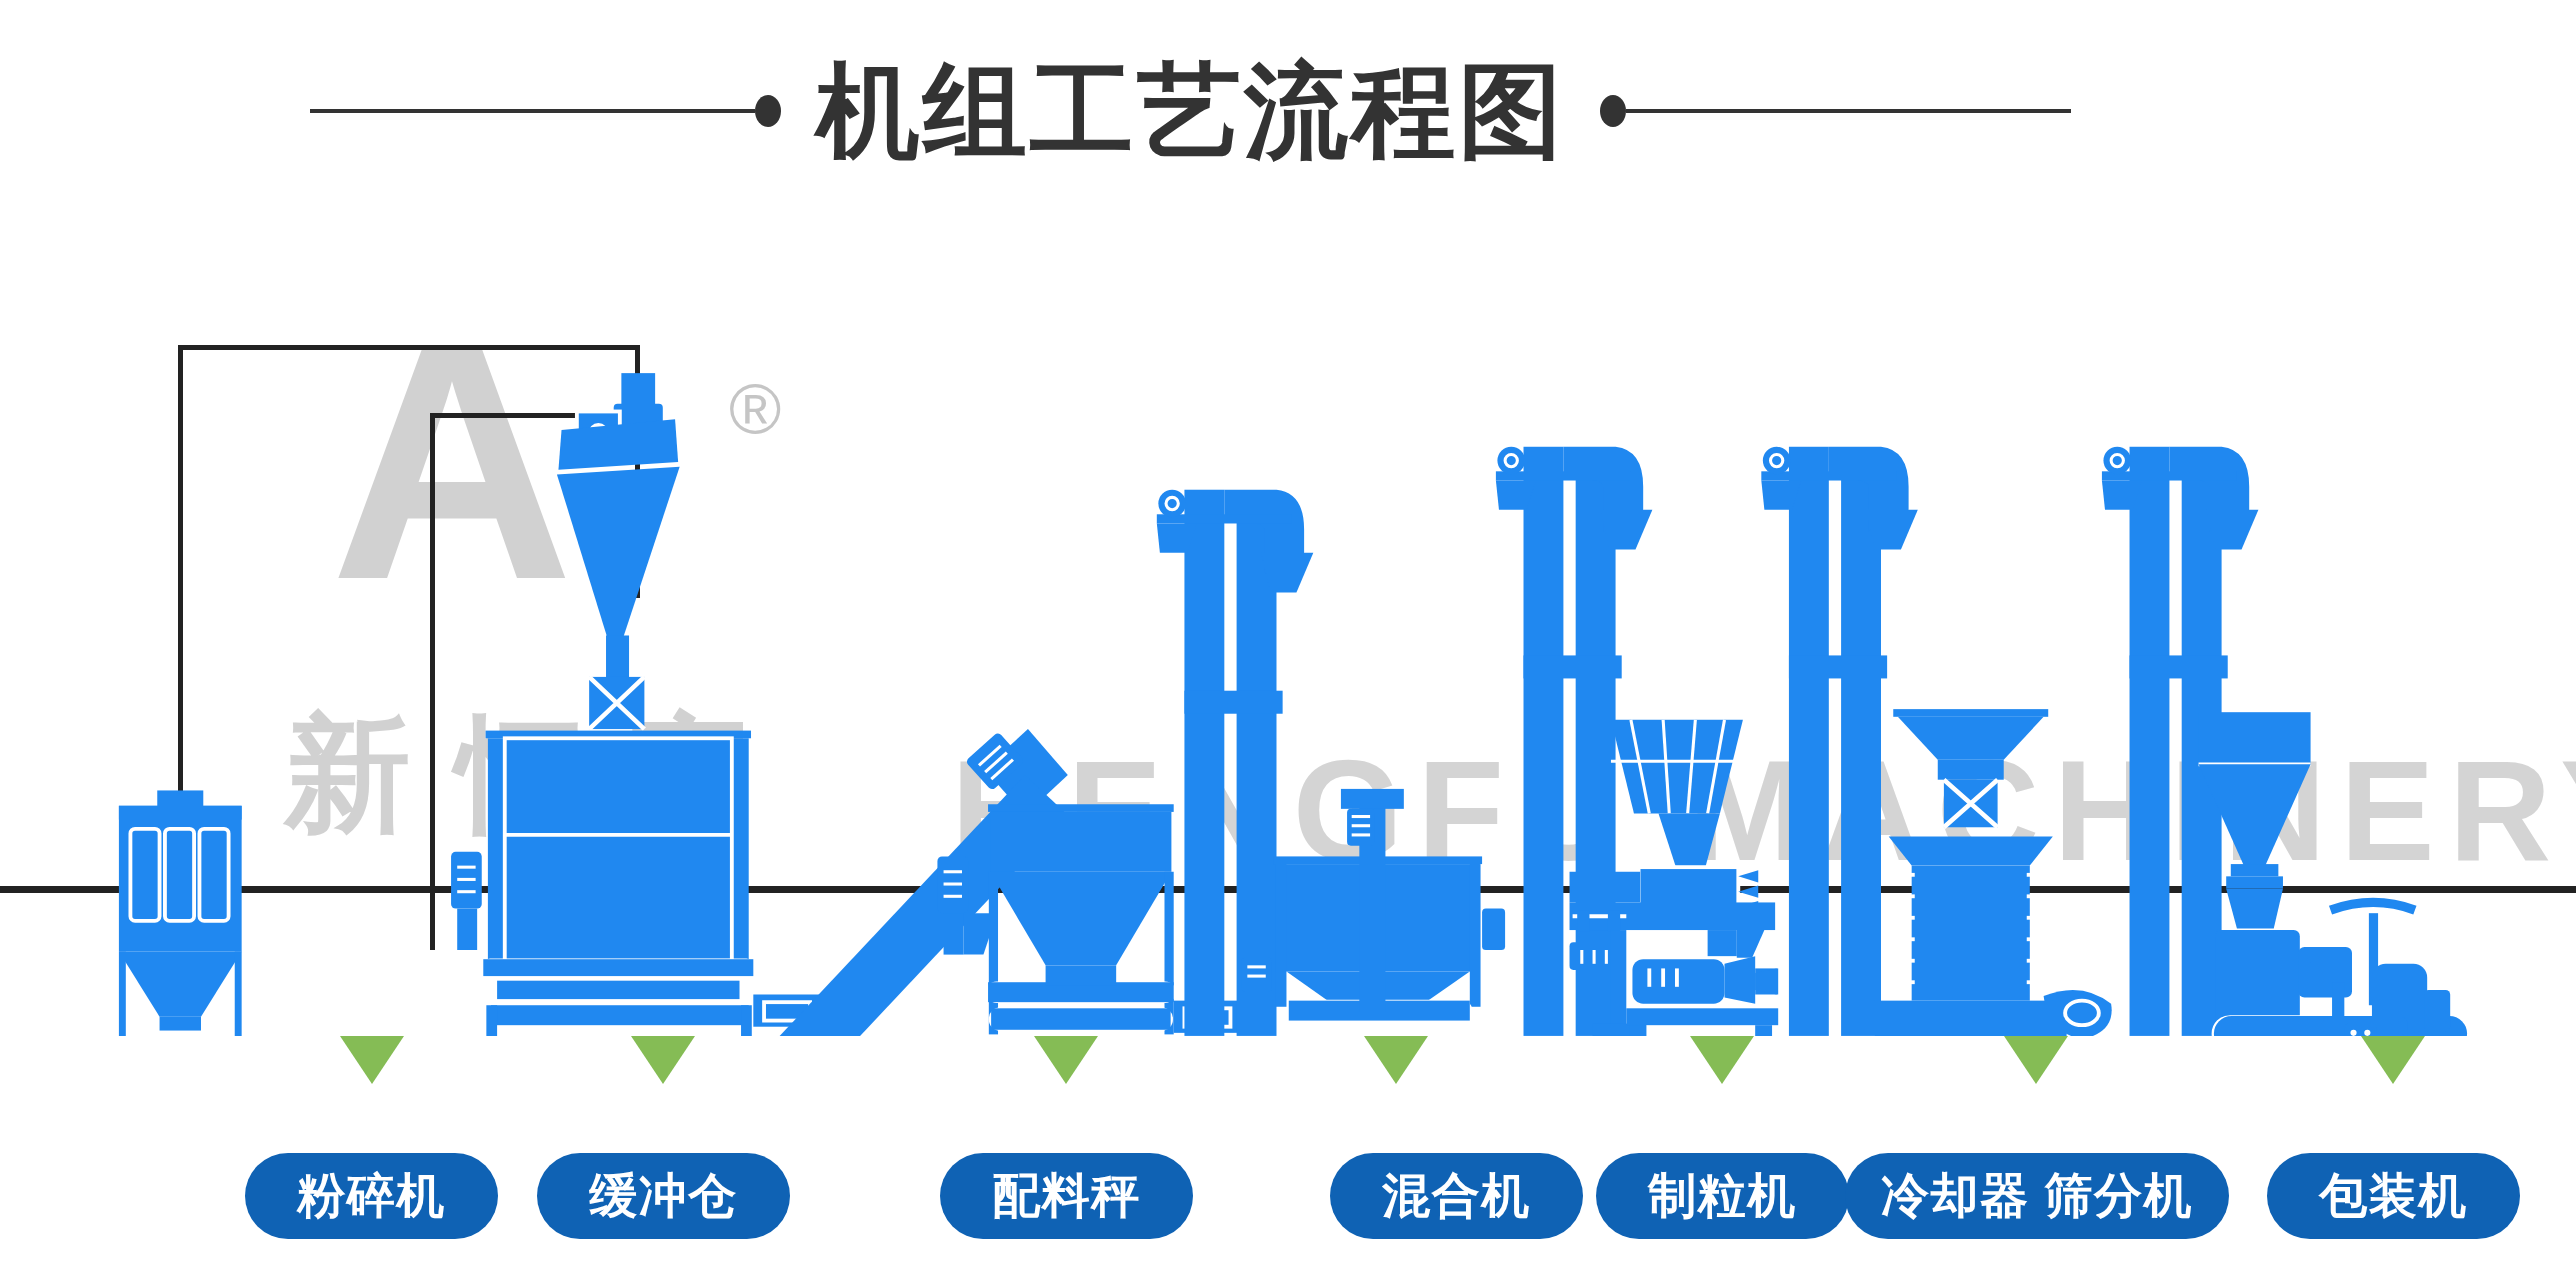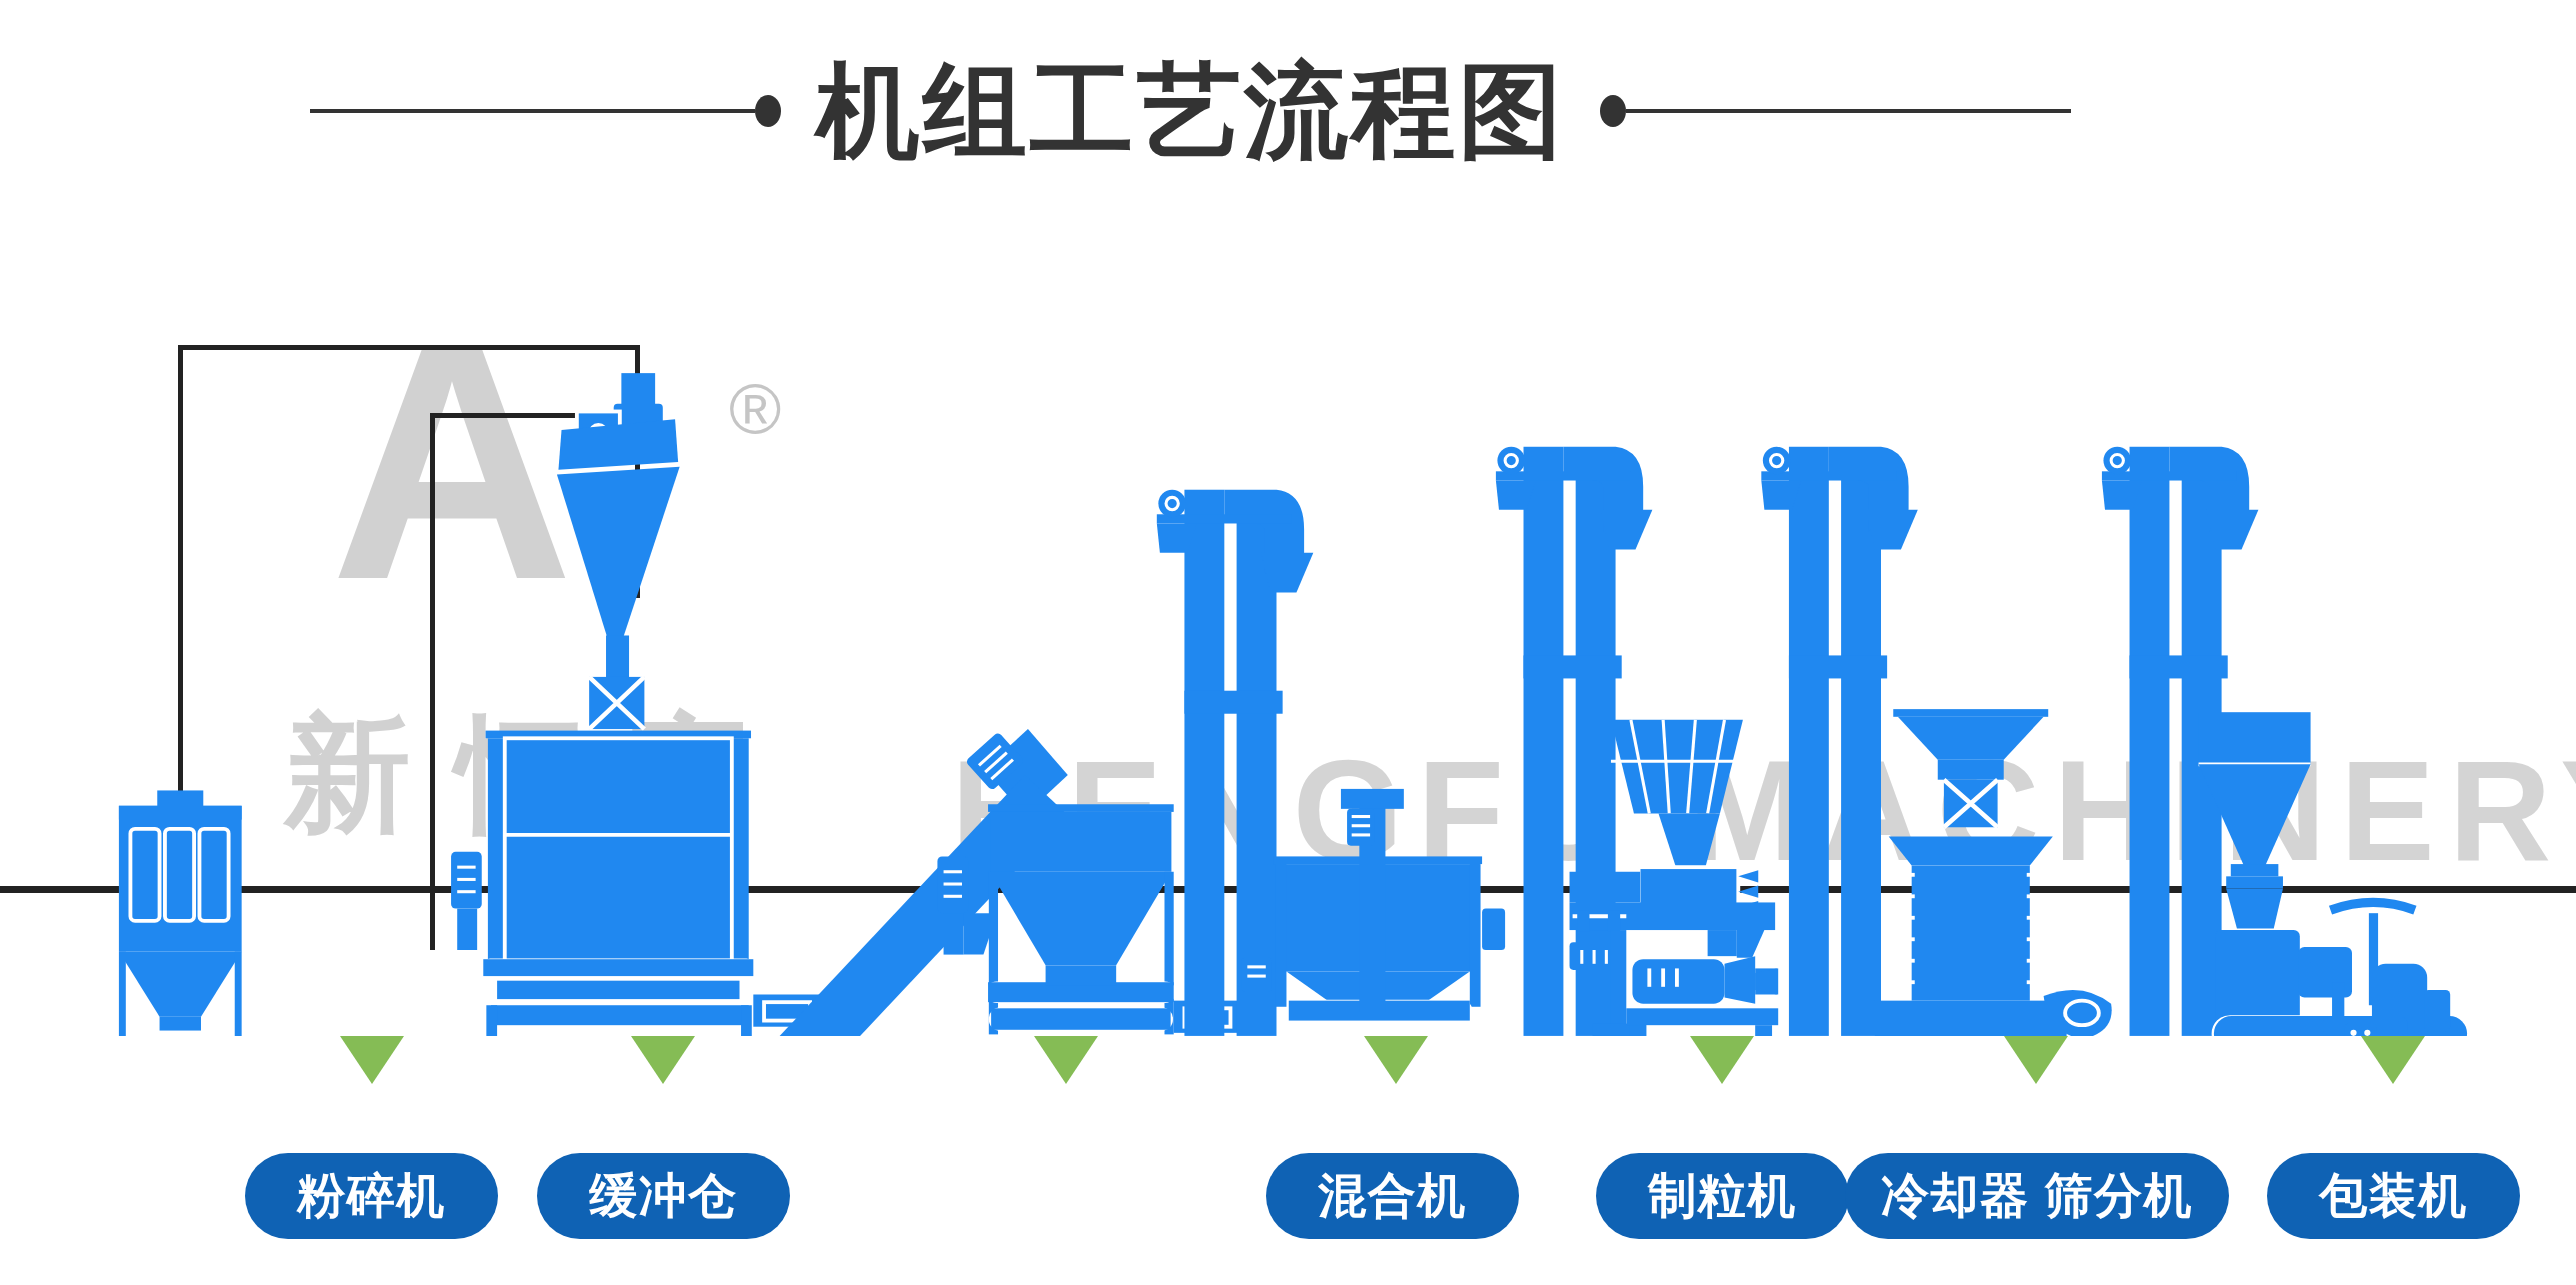--- a/index.html
+++ b/index.html
@@ -410,18 +410,19 @@
   <div class="tri" style="left:340px;top:0;"></div>
   <div class="tri" style="left:631px;top:0;"></div>
   <div class="tri" style="left:1034px;top:0;"></div>
   <div class="tri" style="left:1364px;top:0;"></div>
   <div class="tri" style="left:1690px;top:0;"></div>
   <div class="tri" style="left:2004px;top:0;"></div>
   <div class="tri" style="left:2361px;top:0;"></div>
 
   <div class="chip" style="left:245px;top:81px;width:253px;">粉碎机</div>
   <div class="chip" style="left:537px;top:81px;width:253px;text-align:right;">缓冲仓</div>
-  <div class="chip" style="left:1266px;top:81px;width:253px;">混合机</div>
+  <div class="chip" style="left:940px;top:81px;width:253px;">配料秤</div>
+  <div class="chip" style="left:1330px;top:81px;width:253px;">混合机</div>
   <div class="chip" style="left:1596px;top:81px;width:253px;">制粒机</div>
   <div class="chip" style="left:1845px;top:81px;width:384px;">冷却器 筛分机</div>
   <div class="chip" style="left:2267px;top:81px;width:253px;">包装机</div>
 </div>
 
 
 </body></html>

